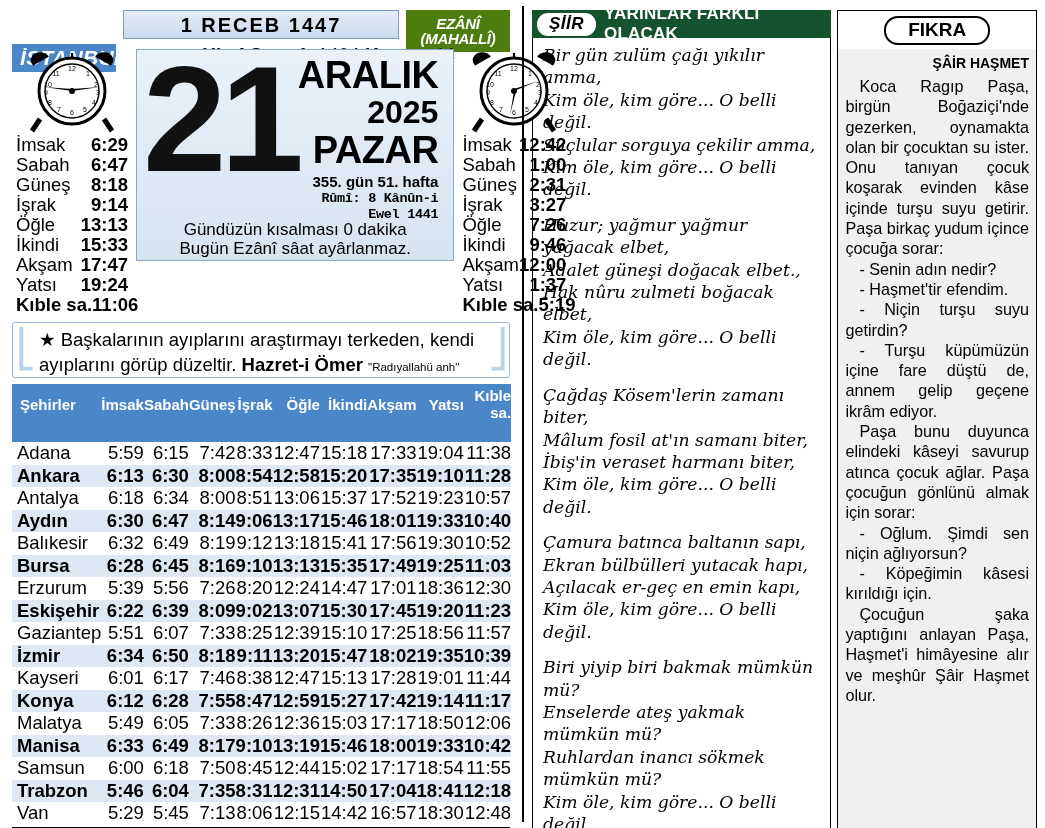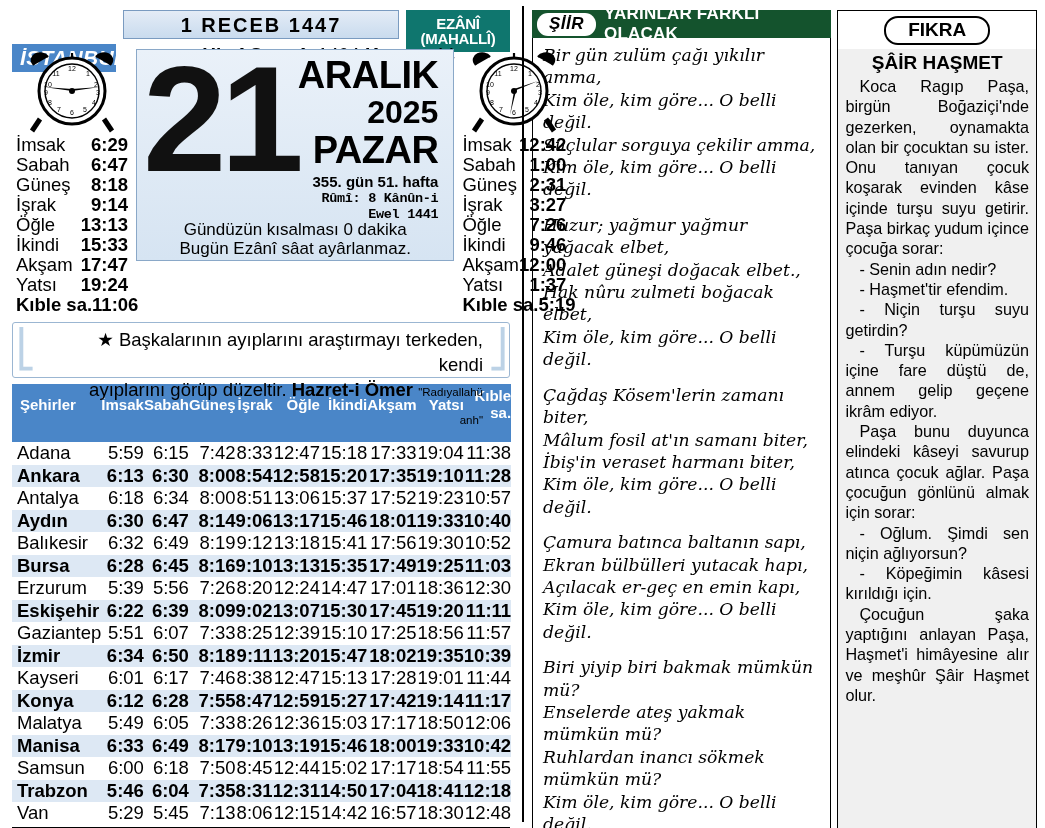--- a/index.html
+++ b/index.html
@@ -32,22 +32,22 @@
     width: 104px; text-align: center; margin-top: 34px;
   }
   .hicri-box {
     flex: 1; border: 1px solid #7a9bc0;
     background: linear-gradient(#e4ecf6, #c9dbee);
     text-align: center; font-weight: bold; font-size: 20px;
     letter-spacing: 2px; padding: 4px 0 3px 0; line-height: 1;
     margin: 0 3px;
   }
   .ezani-badge {
-    background: #0f766e; color: #fff;
-    font-weight: bold; font-size: 15px; 
+    background: #4d7c0f; color: #fff;
+    font-weight: bold; font-size: 15px; font-style: italic;
     padding: 6px 4px 6px 4px; line-height: 1;
     width: 104px; text-align: center; letter-spacing: -.3px;
   }
 
   .hicri-semsi {
     text-align: center; font-size: 19px; margin: 2px 0 3px 135px;
     white-space: nowrap;
   }
   .hicri-semsi b { font-weight: bold; }
 
@@ -96,21 +96,21 @@
     margin-top: 7px; border: 1px solid #9bb6d2; border-radius: 3px;
     background: #fff; padding: 4px 26px 6px 26px; position: relative;
     height: 56px;
   }
   .quote-box .corner {
     position: absolute; width: 18px; height: 44px; top: 4px;
     color: #bcd2e6; font-size: 40px; line-height: 40px; overflow: hidden;
   }
   .quote-box .corner.l { left: 3px; }
   .quote-box .corner.r { right: 3px; }
-  .quote-text { text-align: right; font-size: 18.5px; line-height: 25px; margin-left: 44px; }
+  .quote-text { text-align: left; font-size: 18.5px; line-height: 25px; }
   .quote-text .src { font-weight: bold; }
   .quote-text .tiny { font-size: 11.5px; }
 
   
   table.cities { width: 100%; border-collapse: collapse; margin-top: 6px; }
   table.cities thead th {
     background: #4a86c8; color: #fff; font-size: 15px; font-weight: bold;
     padding: 3px 0 21px 0; text-align: right;
   }
   table.cities thead th.city-h { text-align: left; padding-left: 8px; }
@@ -163,21 +163,21 @@
   }
   .fikra-pill {
     display: inline-block; border: 2px solid #000; border-radius: 14px;
     font-weight: bold; font-size: 19px; padding: 1px 22px 2px 22px;
   }
   .fikra-body {
     border: 1px solid #000; border-top: none; flex: 1;
     padding: 2px 7px 4px 7px; background: #f0f0f0;
   }
   .fikra-title {
-    text-align: center; font-weight: bold; font-size: 19px;
+    text-align: right; font-weight: bold; font-size: 14px;
     line-height: 24px; margin-bottom: 1px;
   }
   .fikra-text {
     font-size: 16.2px; line-height: 20.3px; text-align: justify;
     text-align-last: left;
   }
   .fikra-text p { text-indent: 14px; margin: 0; }
 </style>
 </head>
 <body>
@@ -474,21 +474,21 @@
           <tr class="alt">
             <td class="city">Eskişehir</td>
             <td>6:22</td>
             <td>6:39</td>
             <td>8:09</td>
             <td>9:02</td>
             <td>13:07</td>
             <td>15:30</td>
             <td>17:45</td>
             <td>19:20</td>
-            <td>11:11</td>
+            <td>11:23</td>
           </tr>
           <tr>
             <td class="city">Gaziantep</td>
             <td>5:51</td>
             <td>6:07</td>
             <td>7:33</td>
             <td>8:25</td>
             <td>12:39</td>
             <td>15:10</td>
             <td>17:25</td>

